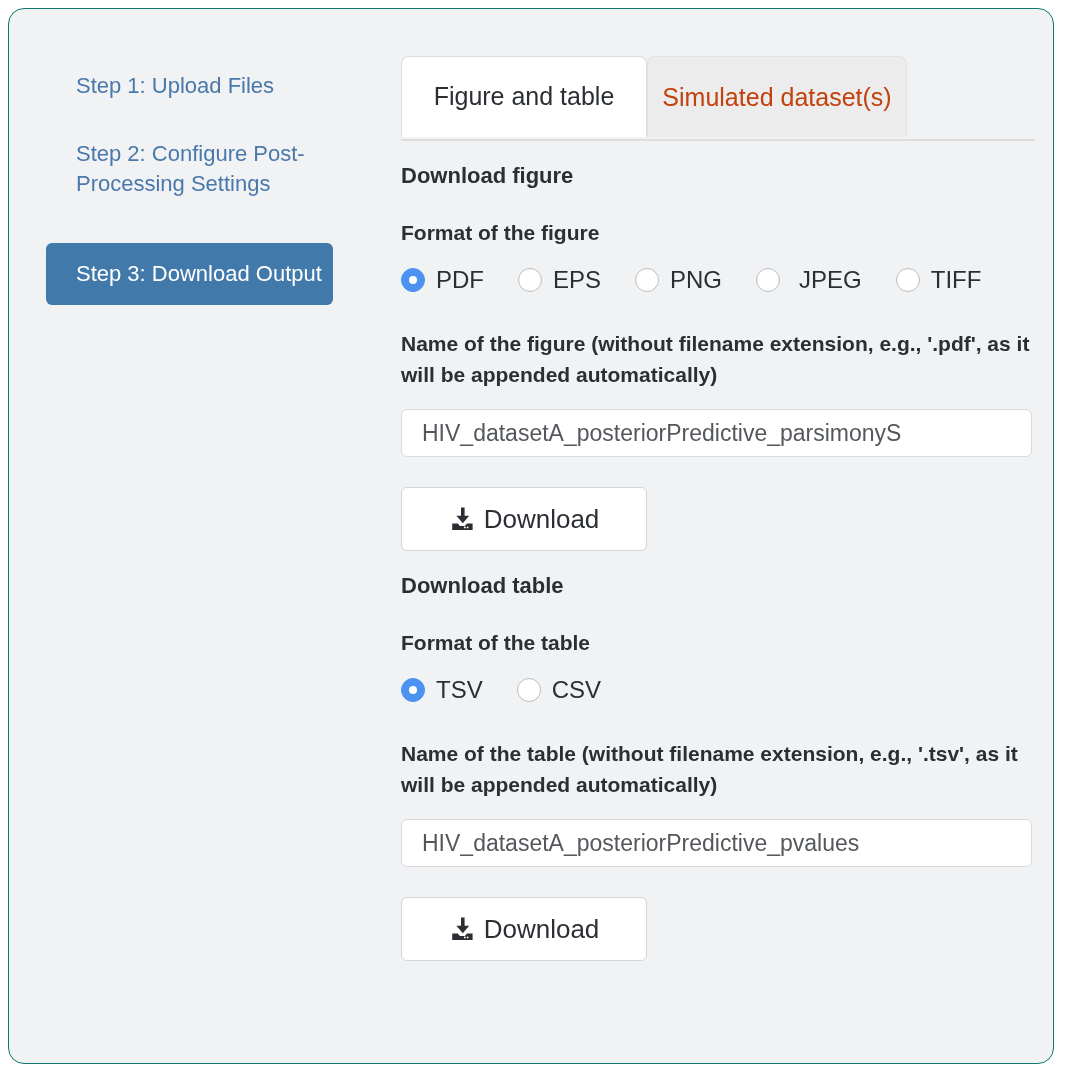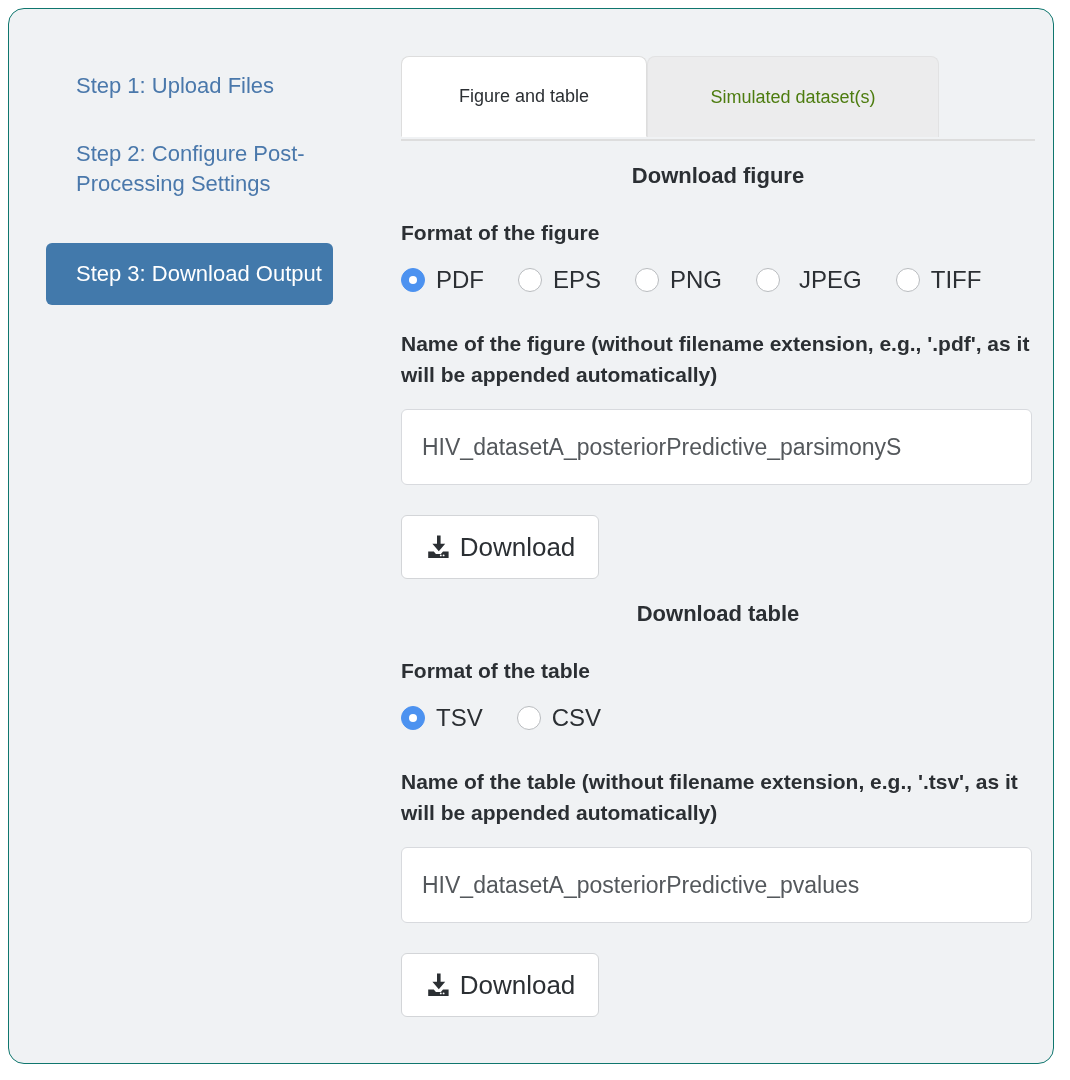--- a/index.html
+++ b/index.html
@@ -70,46 +70,46 @@
     width: 634px;
   }
   .tab {
     position: absolute;
     top: 0;
     height: 81px;
     box-sizing: border-box;
     display: flex;
     align-items: center;
     justify-content: center;
-    font-size: 18px;
+    font-size: 25px;
     border-radius: 8px 8px 0 0;
     cursor: pointer;
   }
   .tab.active {
     left: 0;
     width: 246px;
     background: #ffffff;
     border: 1px solid #dddddd;
     border-bottom: 1px solid #ffffff;
     color: #2b2f33;
     z-index: 2;
   }
   .tab.inactive {
     left: 246px;
-    width: 292px;
+    width: 260px;
     background: #ececed;
     border: 1px solid #e2e2e3;
     border-bottom: none;
-    color: #4d7c0f;
+    color: #c2410c;
     z-index: 1;
   }
 
   
   .section-title {
-    text-align: center;
+    text-align: left;
     font-size: 22px;
     font-weight: bold;
     color: #2b2f33;
     margin: 0;
     padding: 0;
   }
   .field-label {
     font-size: 21px;
     font-weight: bold;
     color: #2b2f33;
@@ -155,39 +155,39 @@
     font-size: 24px;
     color: #2b2f33;
     margin-left: 11px;
     white-space: nowrap;
   }
 
   
   .text-input {
     box-sizing: border-box;
     width: 631px;
-    height: 76px;
+    height: 48px;
     background: #ffffff;
     border: 1px solid #d8dade;
     border-radius: 6px;
     padding: 0 20px;
     font-family: "Liberation Sans", sans-serif;
     font-size: 23px;
     color: #54585c;
     outline: none;
     display: flex;
     align-items: center;
     overflow: hidden;
     white-space: nowrap;
   }
 
   
   .dl-btn {
     box-sizing: border-box;
-    width: 198px;
+    width: 246px;
     height: 64px;
     background: #ffffff;
     border: 1px solid #d3d5d8;
     border-radius: 6px;
     display: flex;
     align-items: center;
     justify-content: center;
     cursor: pointer;
     font-family: "Liberation Sans", sans-serif;
   }

